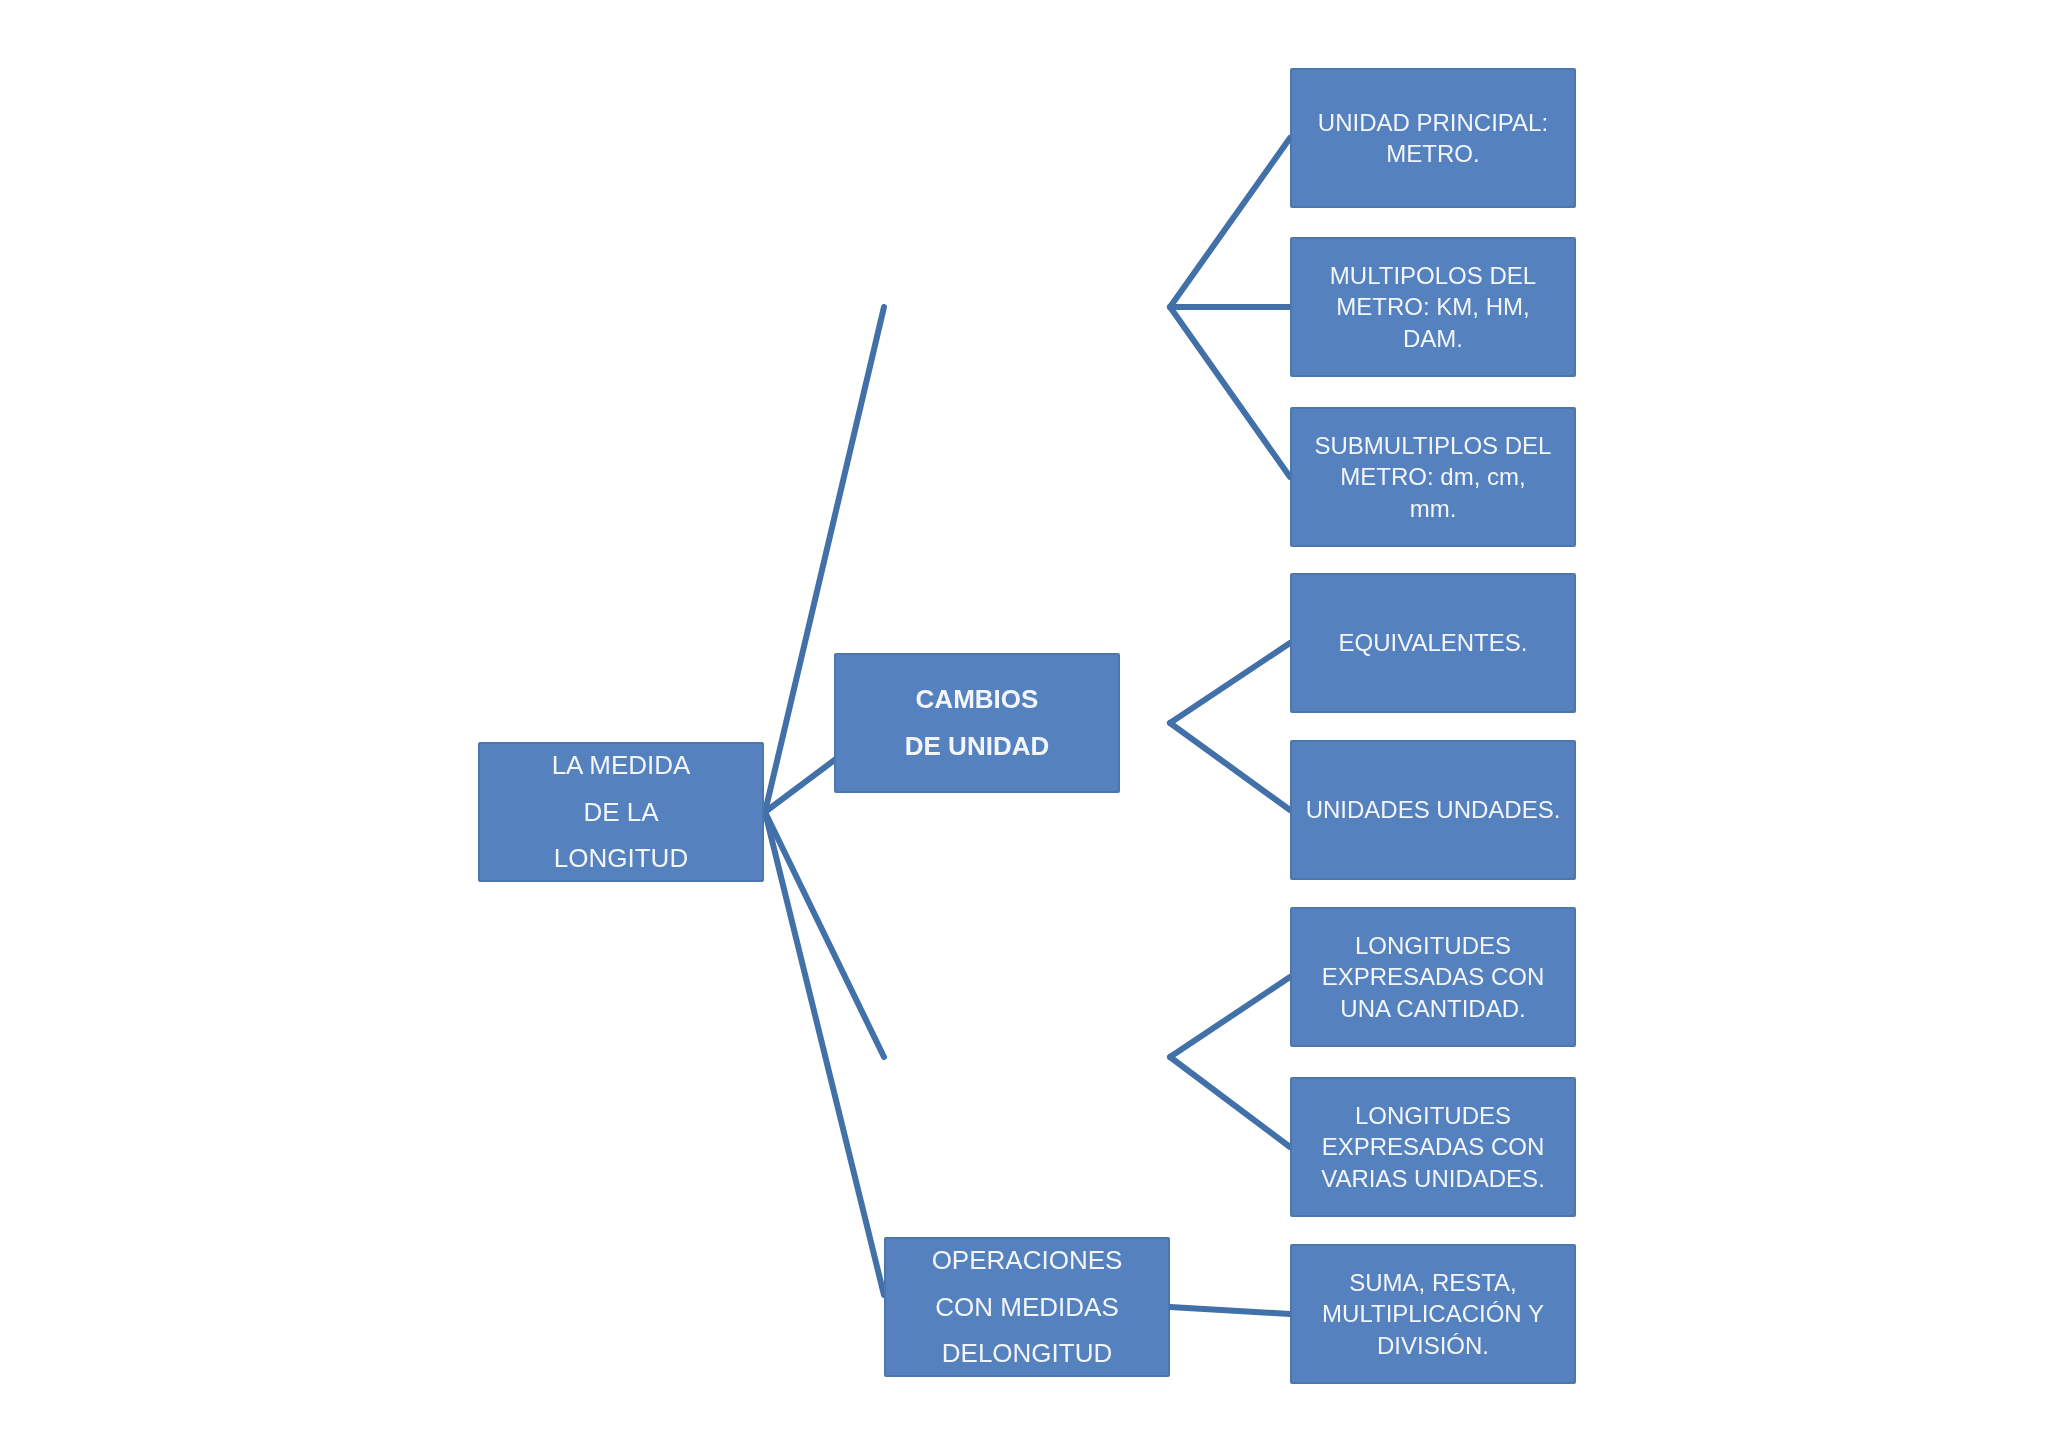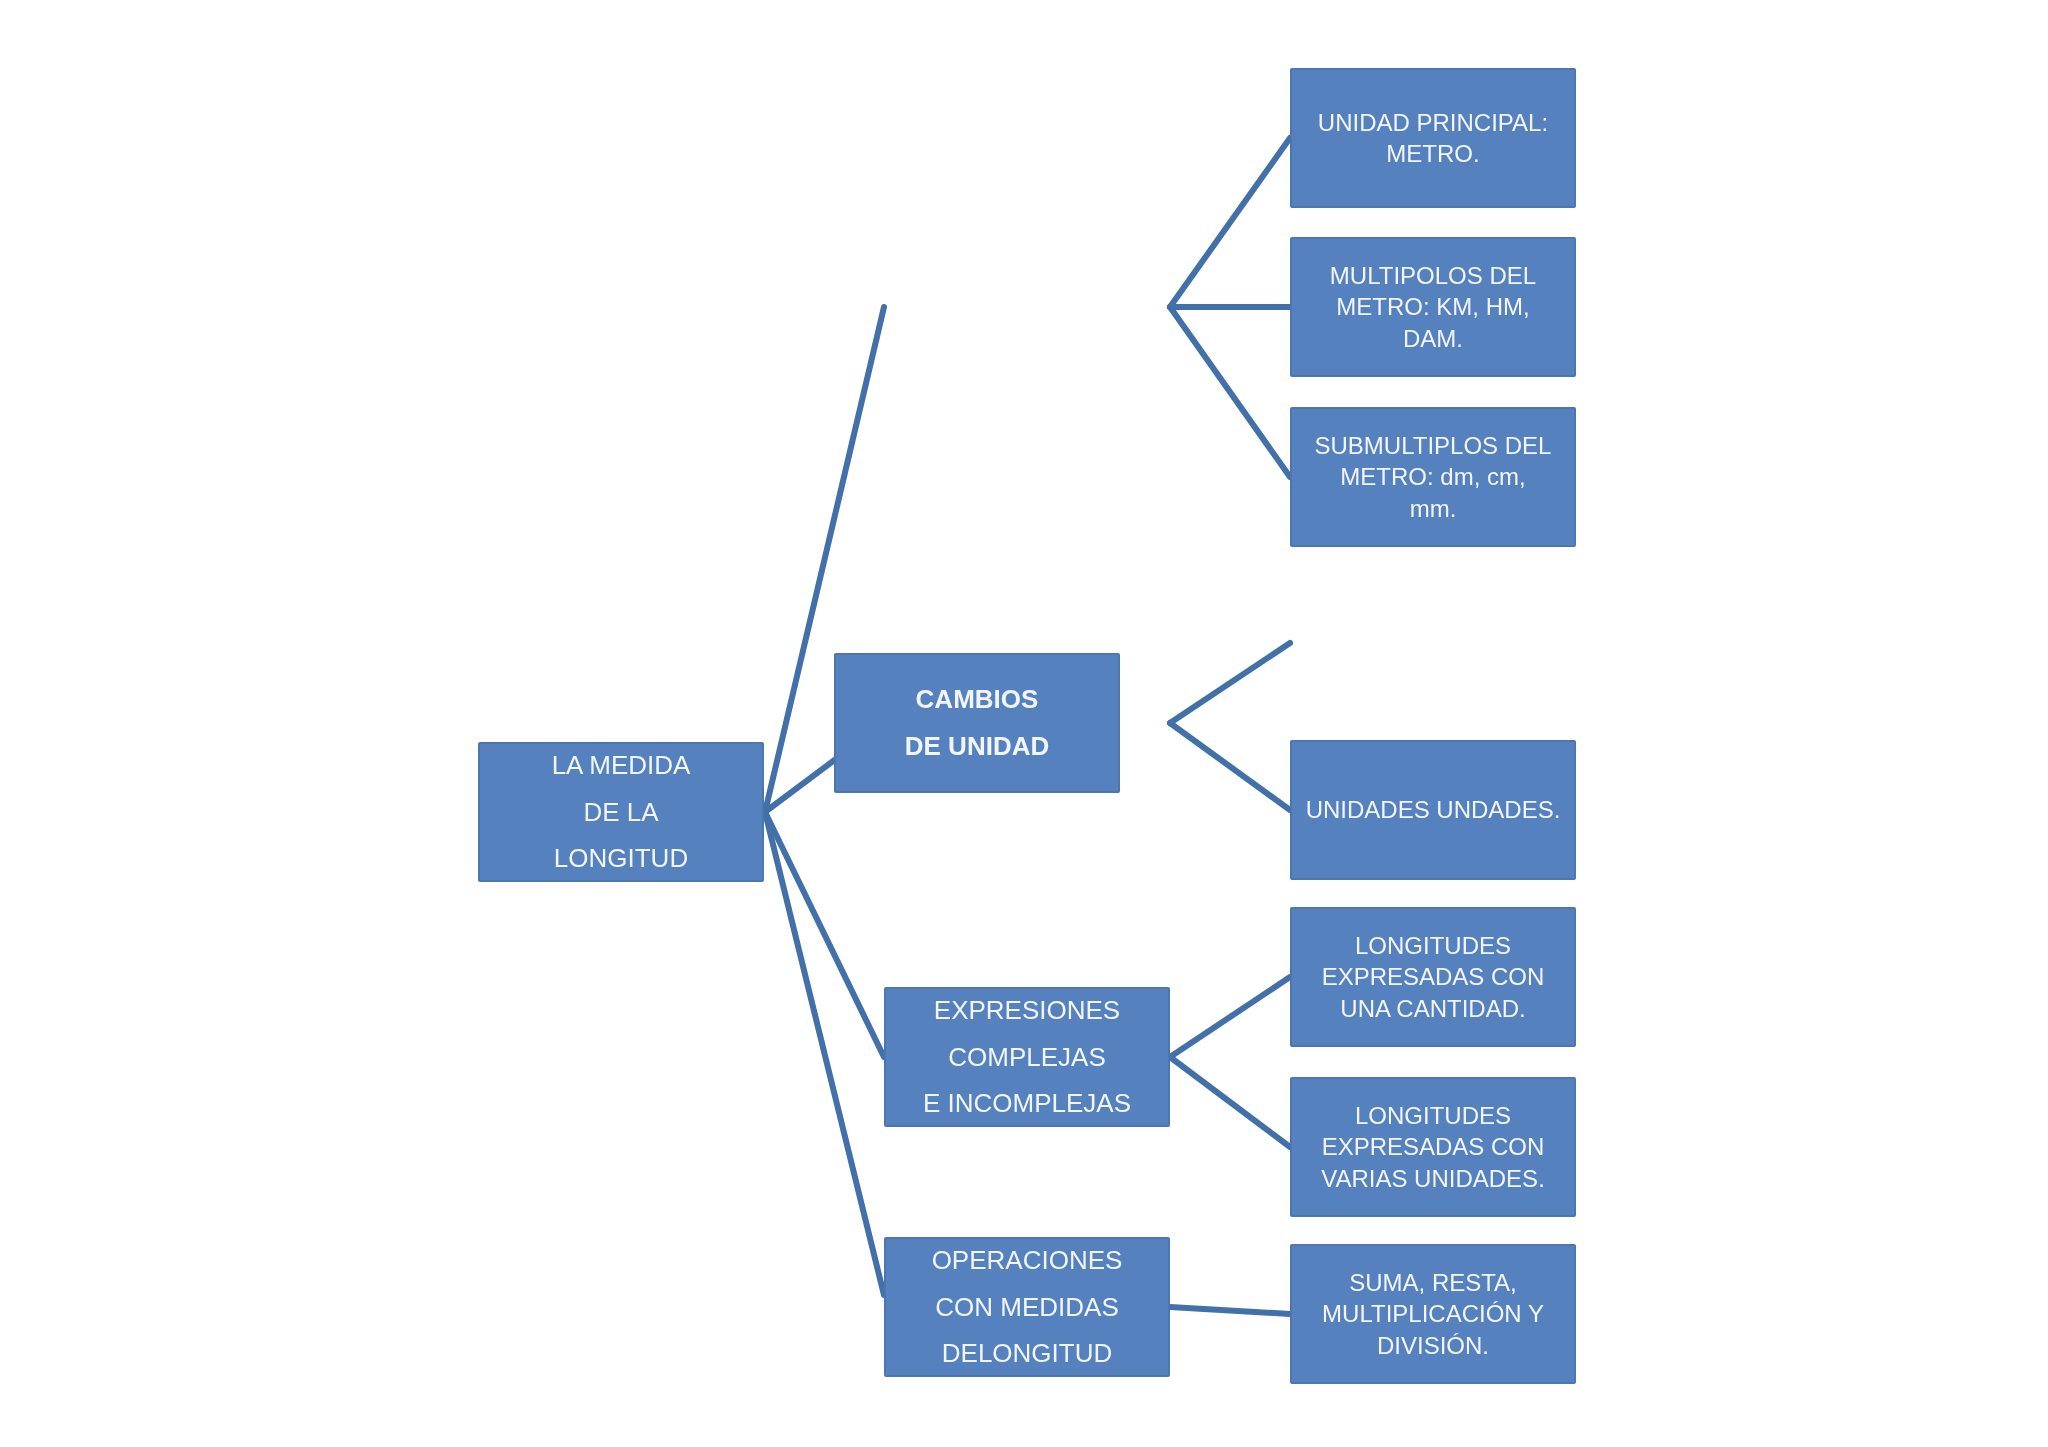--- a/index.html
+++ b/index.html
@@ -87,44 +87,42 @@
   <div class="node lvl-root pos-root">
     <div class="label">LA MEDIDA
 DE LA
 LONGITUD</div>
   </div>
 
   <div class="node lvl-mid pos-b1">
     <div class="label">CAMBIOS
 DE UNIDAD</div>
   </div>
-  <div class="node lvl-mid pos-b2">
-    <div class="label">EXPRESIONES
-COMPLEJAS
-E INCOMPLEJAS</div>
-  </div>
   <div class="node lvl-mid pos-b3">
     <div class="label">OPERACIONES
 CON MEDIDAS
 DELONGITUD</div>
   </div>
 
   <div class="node lvl-leaf pos-l0">
     <div class="label">UNIDAD PRINCIPAL:
 METRO.</div>
   </div>
   <div class="node lvl-leaf pos-l1">
     <div class="label">MULTIPOLOS DEL
 METRO: KM, HM,
 DAM.</div>
   </div>
   <div class="node lvl-leaf pos-l2">
     <div class="label">SUBMULTIPLOS DEL
 METRO: dm, cm,
 mm.</div>
+  </div>
+  <div class="node lvl-leaf pos-l3">
+    <div class="label">EQUIVALENTES.</div>
   </div>
   <div class="node lvl-leaf pos-l4">
     <div class="label">UNIDADES UNDADES.</div>
   </div>
   <div class="node lvl-leaf pos-l5">
     <div class="label">LONGITUDES
 EXPRESADAS CON
 UNA CANTIDAD.</div>
   </div>
   <div class="node lvl-leaf pos-l6">

